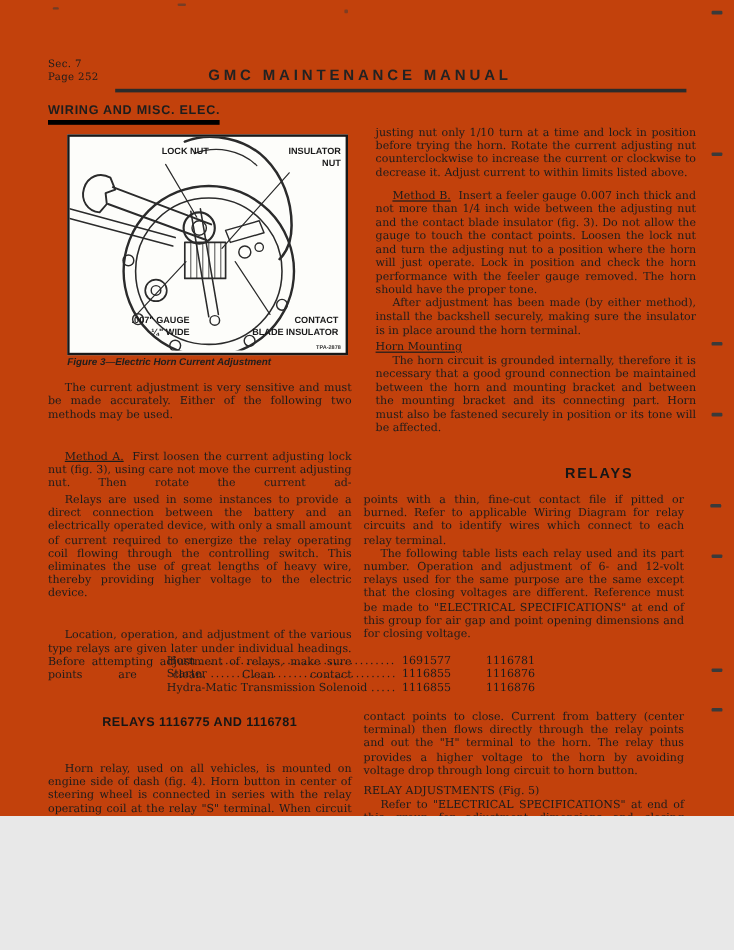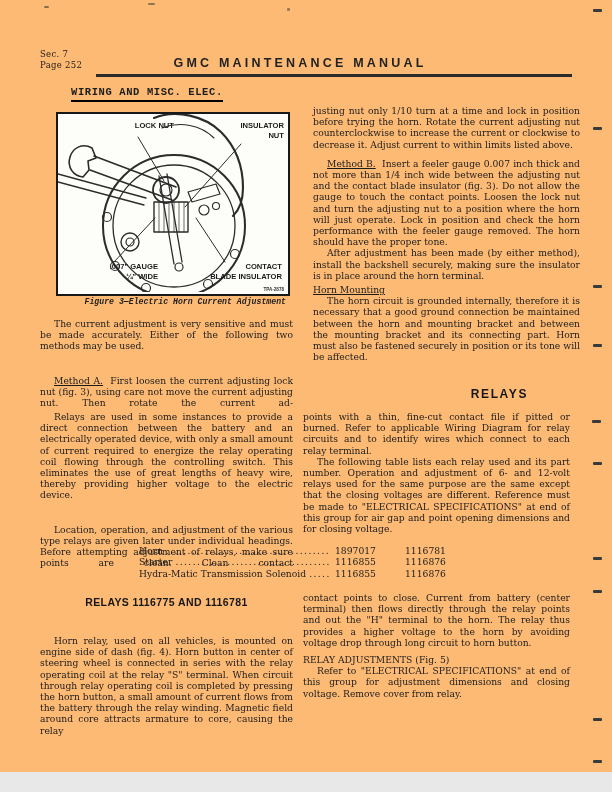--- a/index.html
+++ b/index.html
@@ -1,37 +1,37 @@
 <!DOCTYPE html>
 <html><head>
 <meta charset="utf-8">
 <style>
   html,body{margin:0;padding:0;background:#e8e8e8;}
   .page{
-    position:relative;width:612px;height:772px;margin:0 auto;
-    background:#fdba74;overflow:hidden;
+    position:relative;width:612px;height:680px;margin:0 auto;
+    background:#c2410c;overflow:hidden;
     font-family:"DejaVu Serif",serif;color:#1c1c1c;
   }
   .abs{position:absolute;}
   
   .sec-small{font-size:8.5px;line-height:10.5px;letter-spacing:.3px;}
   .manual-title{font-family:"Liberation Sans",sans-serif;font-weight:700;
     font-size:12.5px;letter-spacing:3.2px;text-align:center;color:#222;}
   .header-rule{background:#2b2b2b;height:2.6px;}
-  .chapter{font-family:Liberation Mono, monospace;font-weight:700;
+  .chapter{font-family:Liberation Sans, sans-serif;font-weight:700;
     font-size:10.5px;letter-spacing:.6px;color:#1d1d1d;
-    border-bottom:2px solid #000000;padding-bottom:1.5px;display:inline-block;margin-left:31px;}
+    border-bottom:4px solid #000000;padding-bottom:1.5px;display:inline-block;}
   
   .figure-box{border:2.5px solid #181818;background:#fdfdfa;}
   .fig-label{font-family:"Liberation Sans",sans-serif;font-weight:700;
     font-size:7.6px;line-height:9.5px;text-align:right;color:#1a1a1a;z-index:3;}
   .fig-code{font-family:"Liberation Sans",sans-serif;font-weight:700;
     font-size:4.6px;color:#333;z-index:3;}
-  .fig-caption{font-family:Liberation Mono, monospace;font-weight:700;font-style:italic;
-    font-size:8.2px;text-align:right;color:#1e1e1e;}
+  .fig-caption{font-family:Liberation Sans, sans-serif;font-weight:700;font-style:italic;
+    font-size:8.2px;text-align:left;color:#1e1e1e;}
   
   .body-text{font-size:9.2px;line-height:11.2px;text-align:justify;}
   .body-text p{margin:0;text-indent:14px;}
   .body-text p.noindent{text-indent:0;}
   .body-text p.cont{text-align-last:justify;margin-top:23px;}
   .body-text .u{text-decoration:underline;}
   .subhead{text-decoration:underline;text-indent:0 !important;}
   .gap8{margin-top:8px !important;}
   .gap3{margin-top:3px !important;}
   .gap6{margin-top:6px !important;}
@@ -162,21 +162,21 @@
     <p class="noindent">points with a thin, fine-cut contact file if pitted or burned.  Refer to applicable Wiring Diagram for relay circuits and to identify wires which connect to each relay terminal.</p>
     <p>The following table lists each relay used and its part number.  Operation and adjustment of 6- and 12-volt relays used for the same purpose are the same except that the closing voltages are different.  Reference must be made to "ELECTRICAL SPECIFICATIONS" at end of this group for air gap and point opening dimensions and for closing voltage.</p>
   </div>
 
   <div class="abs relay-table" style="left:139px;top:545px;width:332px">
     <div class="t-row">
       <div class="name-cell">
           <span class="row-name">Horn</span>
           <span class="leader">........................................</span>
         </div>
-      <div>1897017</div>
+      <div>1691577</div>
       <div>1116781</div>
     </div>
     <div class="t-row">
       <div class="name-cell">
           <span class="row-name">Starter</span>
           <span class="leader">........................................</span>
         </div>
       <div>1116855</div>
       <div>1116876</div>
     </div>

